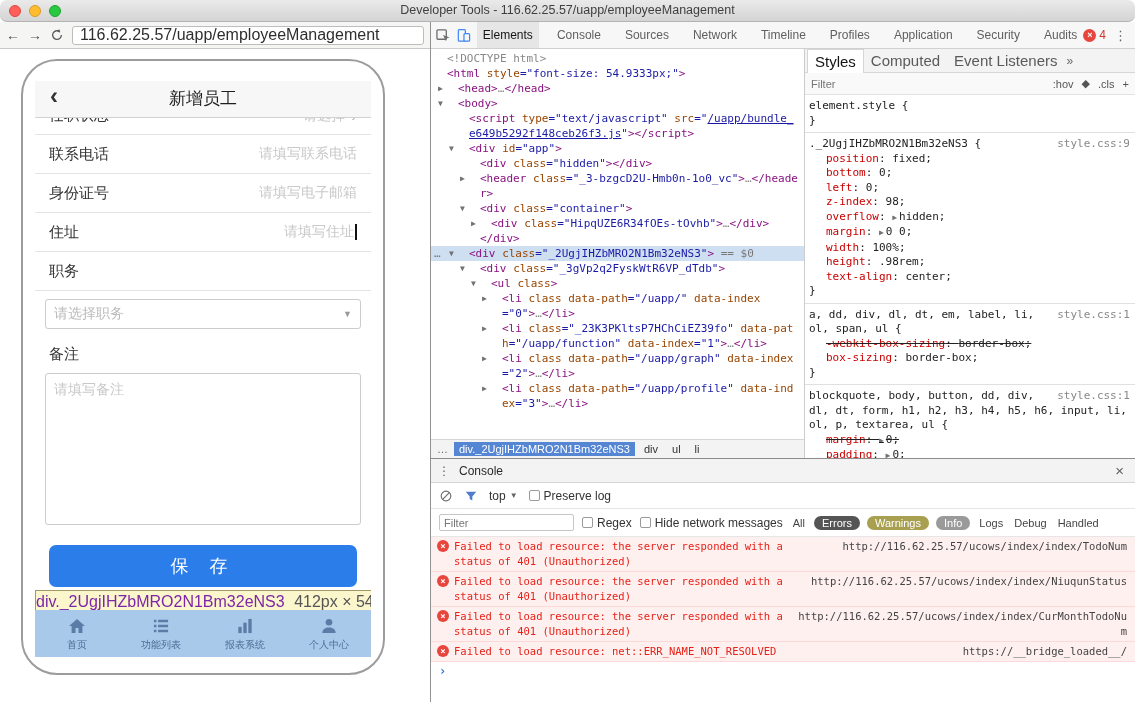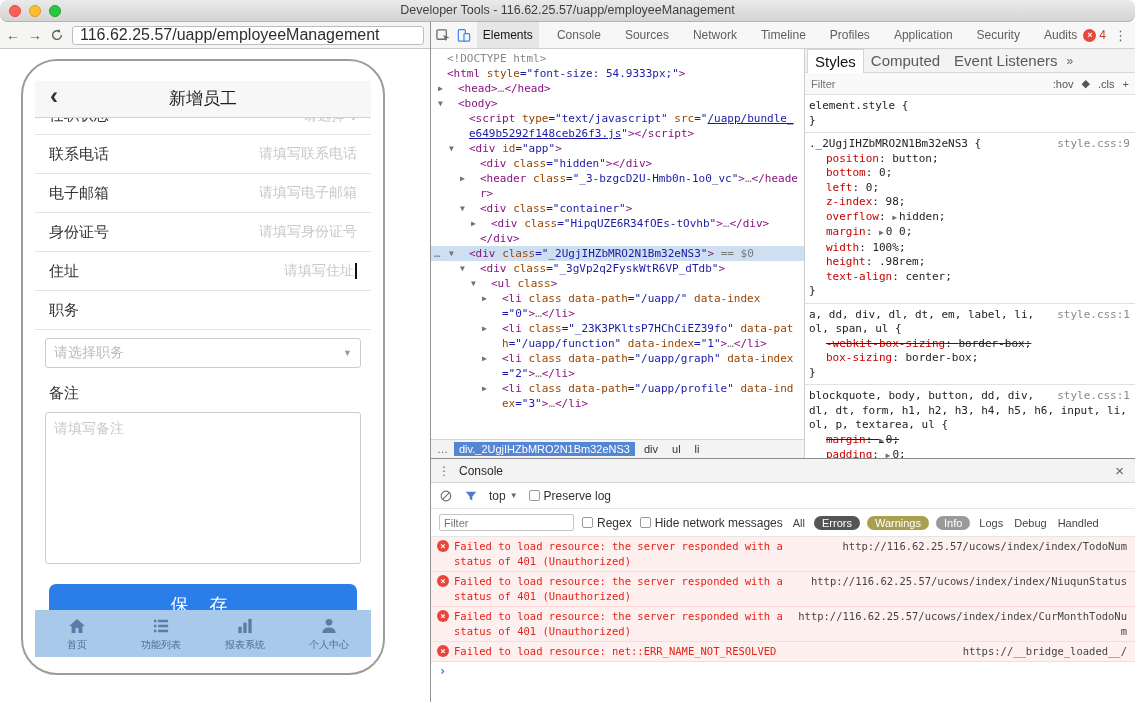--- a/index.html
+++ b/index.html
@@ -182,26 +182,22 @@
               <span class="f-ph">请选择</span>
               <span class="row-chevron">›</span>
             </div>
           </div>
           <div>
               <div class="form-row">
                 <span class="f-label">联系电话</span>
                 <span class="f-ph">请填写联系电话</span>
               </div>
               <div class="form-row">
-                <span class="f-label">电子邮箱</span>
+                <span class="f-label">身份证号</span>
                 <span class="f-ph">请填写电子邮箱</span>
-              </div>
-              <div class="form-row">
-                <span class="f-label">身份证号</span>
-                <span class="f-ph">请填写身份证号</span>
               </div>
               <div class="form-row">
                 <span class="f-label">住址</span>
                 <span class="f-ph">请填写住址</span>
                 <span class="caret-bar"></span>
               </div>
             </div>
           <div class="form-row">
             <span class="f-label">职务</span>
           </div>
@@ -349,21 +345,21 @@
             <span>+</span>
           </div>
         </div>
         <div class="styles-rules">
             <div class="style-rule">
               <div class="rule-head"><span class="rule-selector">element.style</span><span> {</span></div>
               <div class="rule-close">}</div>
             </div>
             <div class="style-rule">
               <div class="rule-head"><span class="css-link">style.css:9</span><span class="rule-selector">._2UgjIHZbMRO2N1Bm32eNS3</span><span> {</span></div>
-              <div class="prop"><span class="prop-name">position</span><span>: </span><span class="prop-value">button</span><span>;</span></div>
+              <div class="prop"><span class="prop-name">position</span><span>: </span><span class="prop-value">fixed</span><span>;</span></div>
               <div class="prop"><span class="prop-name">bottom</span><span>: </span><span class="prop-value">0</span><span>;</span></div>
               <div class="prop"><span class="prop-name">left</span><span>: </span><span class="prop-value">0</span><span>;</span></div>
               <div class="prop"><span class="prop-name">z-index</span><span>: </span><span class="prop-value">98</span><span>;</span></div>
               <div class="prop"><span class="prop-name">overflow</span><span>: </span><span class="prop-arrow">▶</span><span class="prop-value">hidden</span><span>;</span></div>
               <div class="prop"><span class="prop-name">margin</span><span>: </span><span class="prop-arrow">▶</span><span class="prop-value">0 0</span><span>;</span></div>
               <div class="prop"><span class="prop-name">width</span><span>: </span><span class="prop-value">100%</span><span>;</span></div>
               <div class="prop"><span class="prop-name">height</span><span>: </span><span class="prop-value">.98rem</span><span>;</span></div>
               <div class="prop"><span class="prop-name">text-align</span><span>: </span><span class="prop-value">center</span><span>;</span></div>
               <div class="rule-close">}</div>
             </div>

